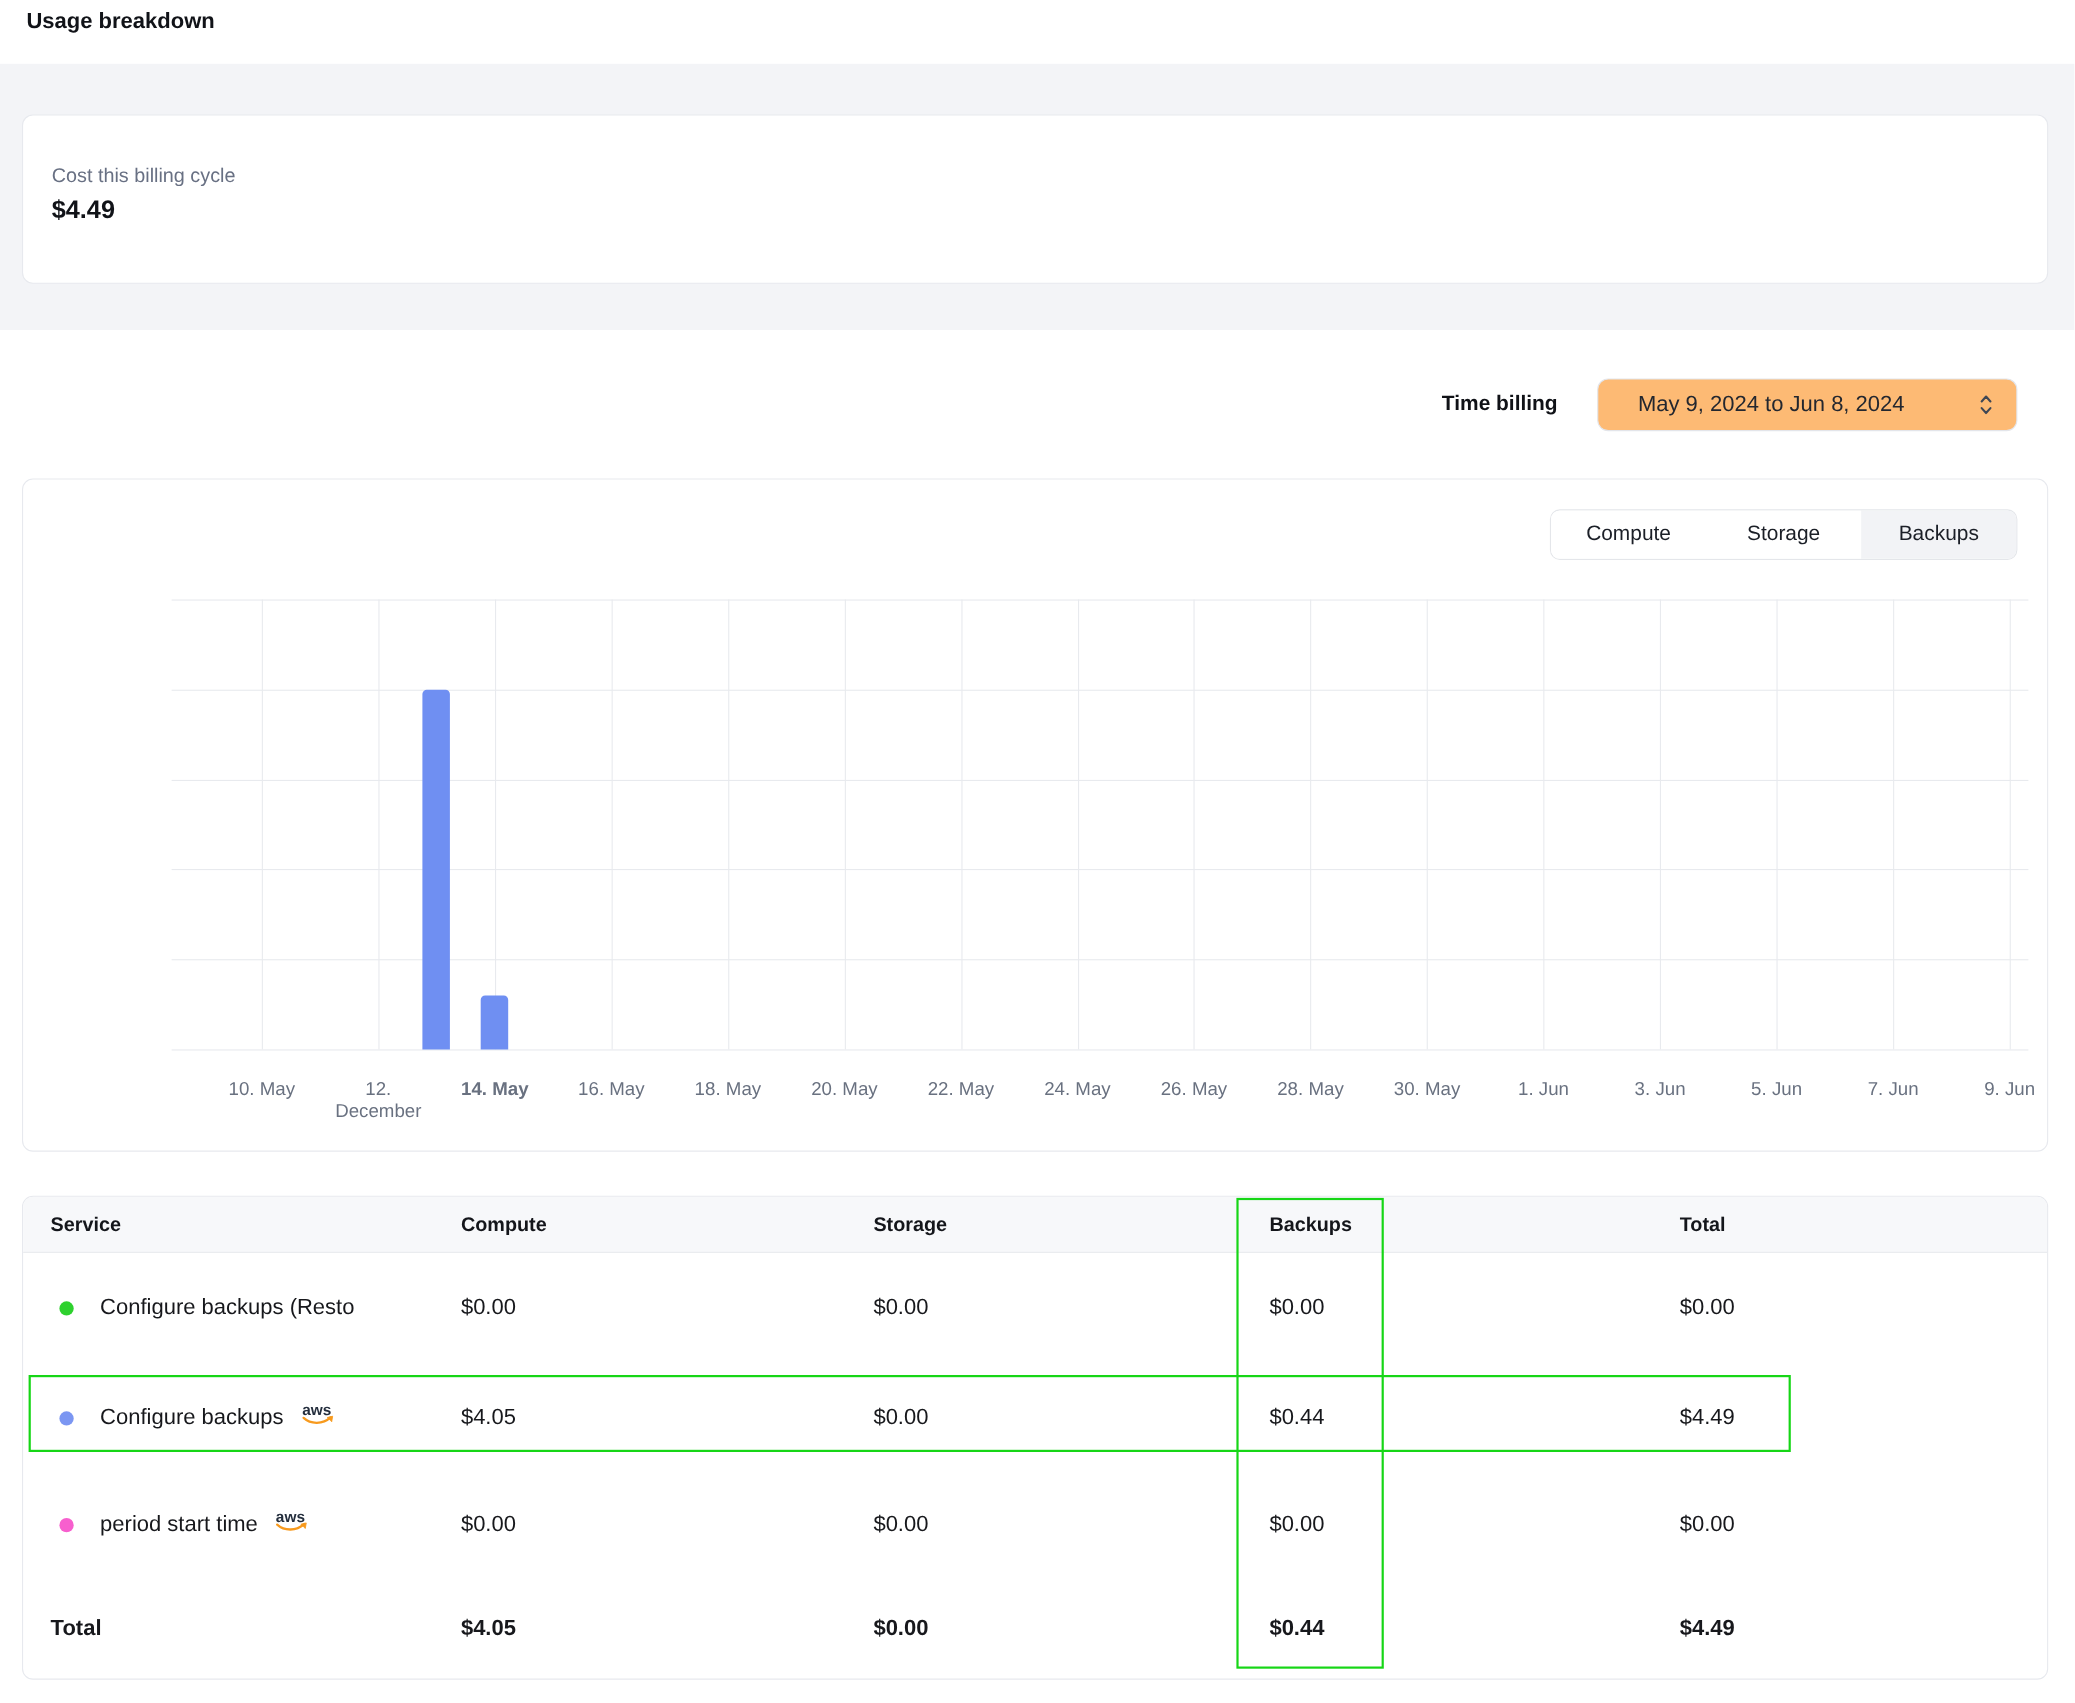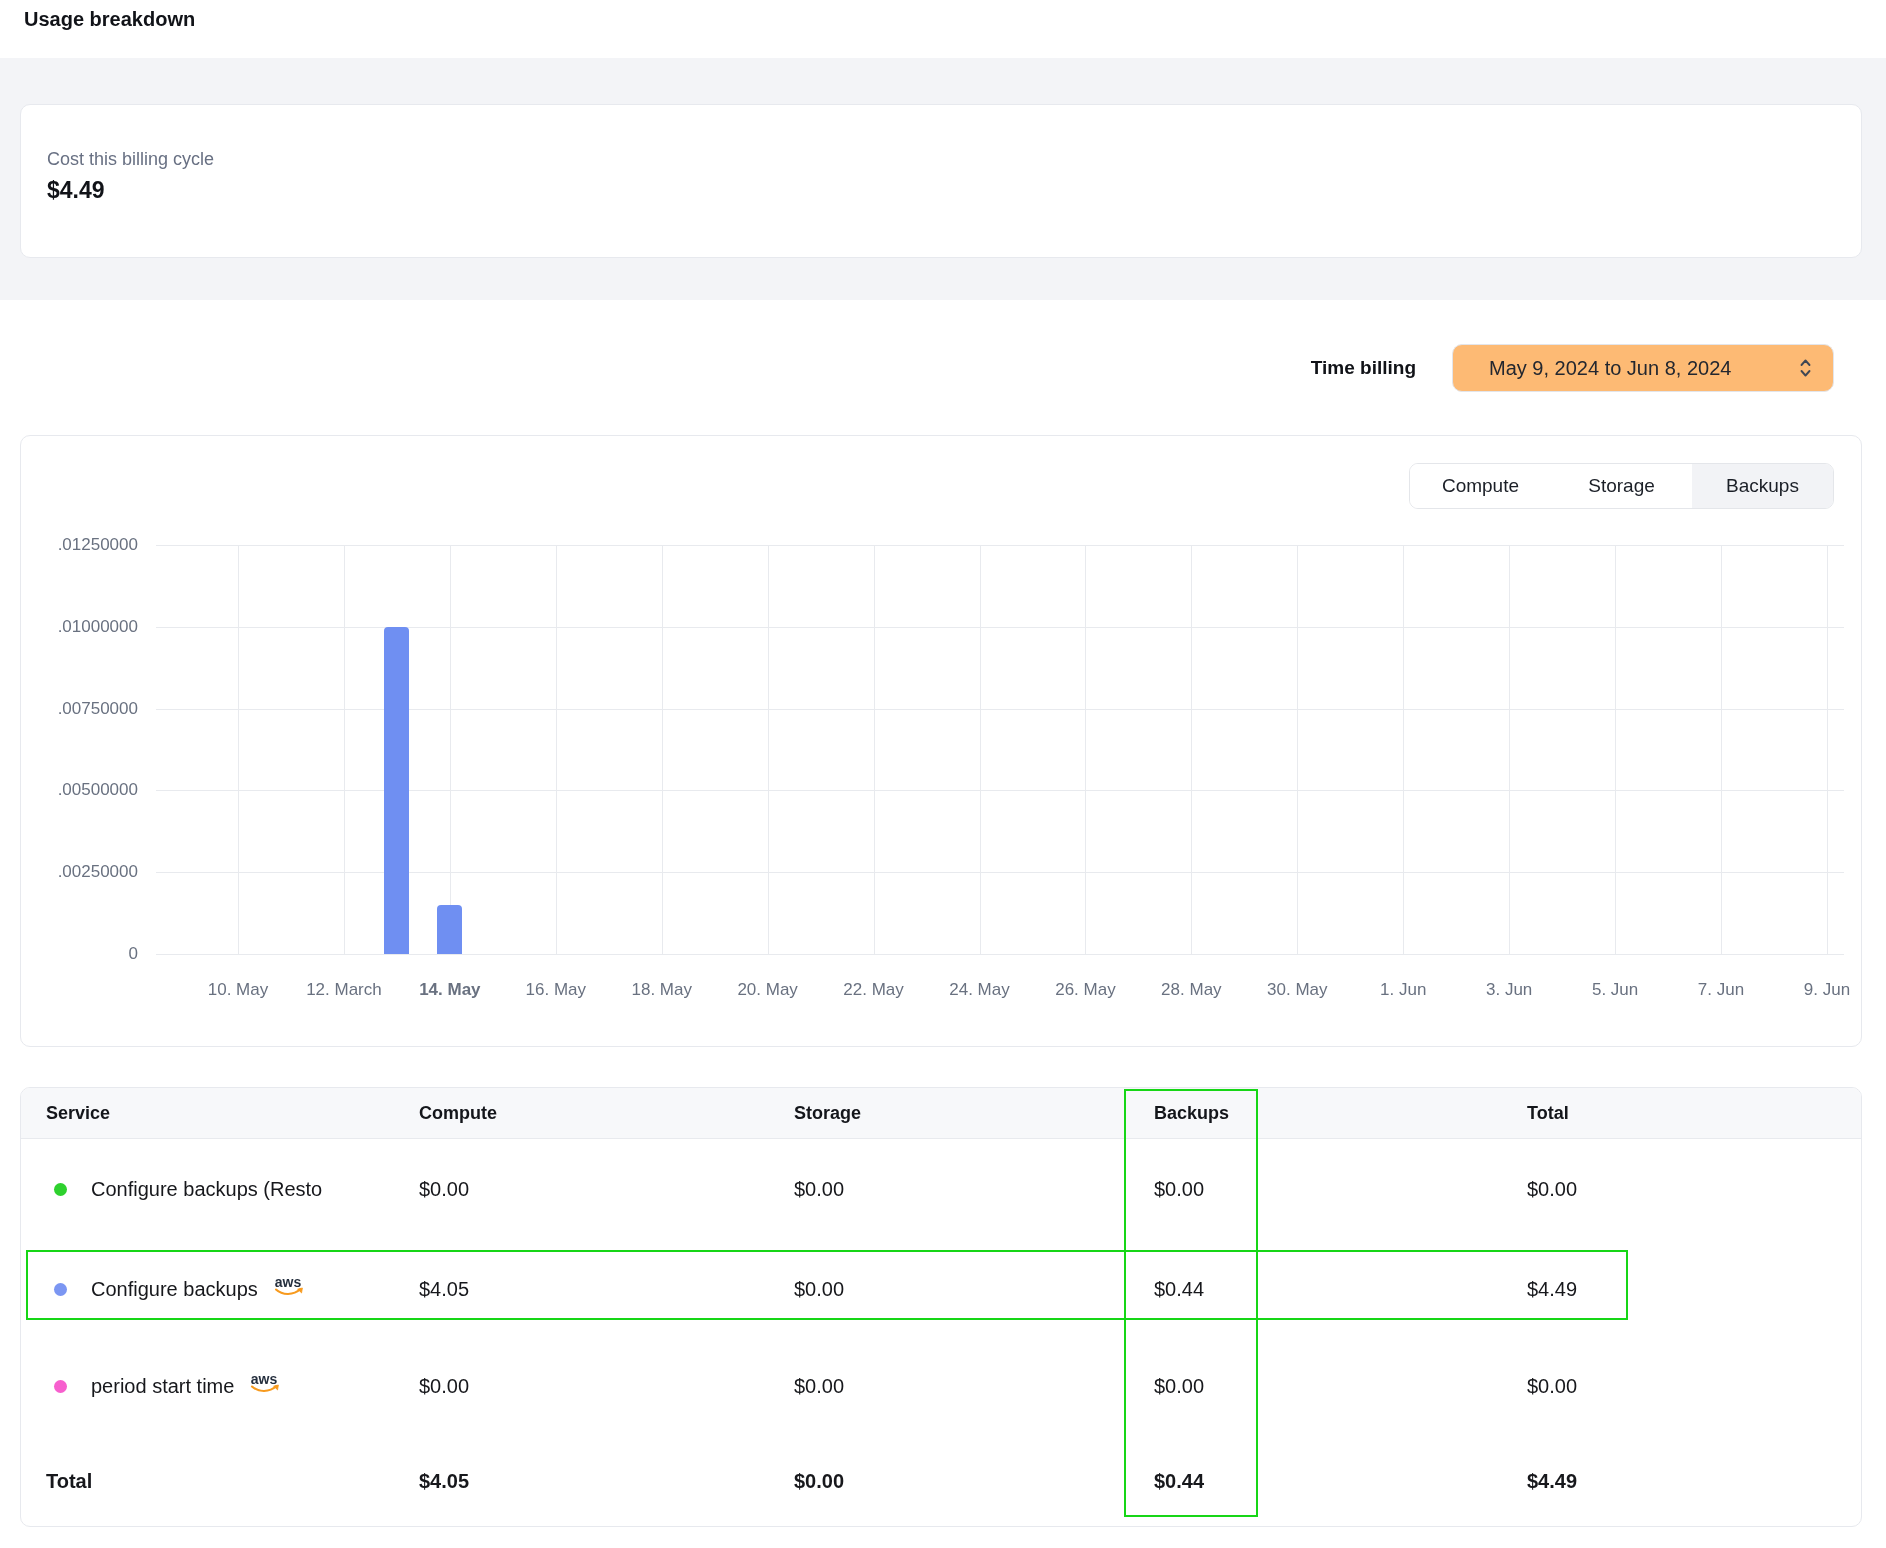--- a/index.html
+++ b/index.html
@@ -78,39 +78,31 @@
       </svg>
     </span>
   </div>
 
   <div class="card chart-card">
     <div class="tabs">
         <div class="tab">Compute</div>
         <div class="tab">Storage</div>
         <div class="tab active">Backups</div>
       </div>
-    <div class="ylabs">
-        <div class="ylab" style="top: -11px;">.01250000</div>
-        <div class="ylab" style="top: 70.8px;">.01000000</div>
-        <div class="ylab" style="top: 152.6px;">.00750000</div>
-        <div class="ylab" style="top: 234.4px;">.00500000</div>
-        <div class="ylab" style="top: 316.2px;">.00250000</div>
-        <div class="ylab" style="top: 398px;">0</div>
-      </div>
     <div class="plot">
         <div class="hgrid" style="top: 0px;"></div>
         <div class="hgrid" style="top: 81.8px;"></div>
         <div class="hgrid" style="top: 163.6px;"></div>
         <div class="hgrid" style="top: 245.4px;"></div>
         <div class="hgrid" style="top: 327.2px;"></div>
         <div class="hgrid" style="top: 409px;"></div>
         <div class="vgrid" style="left: 82px;"></div>
         <div class="xlab" style="left: 34px; top: 435px;">10. May</div>
         <div class="vgrid" style="left: 187.93px;"></div>
-        <div class="xlab" style="left: 139.93px; top: 435px;">12. March</div>
+        <div class="xlab" style="left: 139.93px; top: 435px;">12. December</div>
         <div class="vgrid" style="left: 293.86px;"></div>
         <div class="xlab" style="left: 245.86px; top: 435px; font-weight: bold;">14. May</div>
         <div class="vgrid" style="left: 399.79px;"></div>
         <div class="xlab" style="left: 351.79px; top: 435px;">16. May</div>
         <div class="vgrid" style="left: 505.72px;"></div>
         <div class="xlab" style="left: 457.72px; top: 435px;">18. May</div>
         <div class="vgrid" style="left: 611.65px;"></div>
         <div class="xlab" style="left: 563.65px; top: 435px;">20. May</div>
         <div class="vgrid" style="left: 717.58px;"></div>
         <div class="xlab" style="left: 669.58px; top: 435px;">22. May</div>

